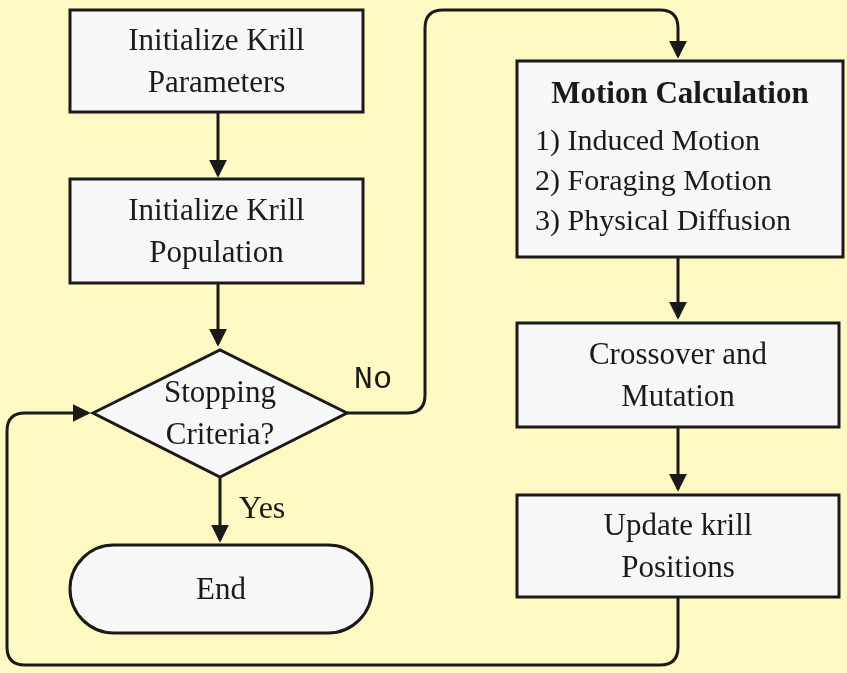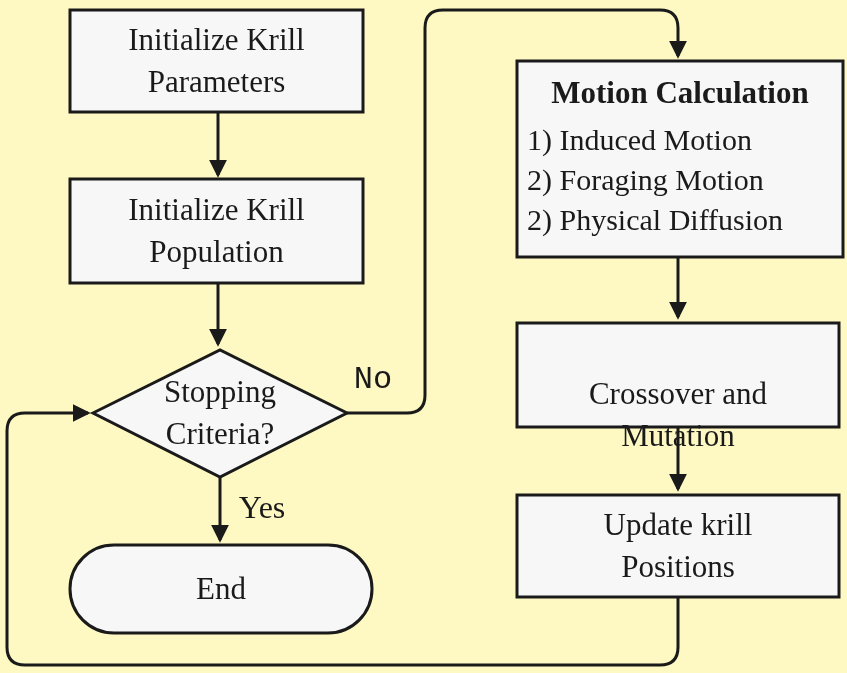--- a/index.html
+++ b/index.html
@@ -57,21 +57,21 @@
     padding-top: 10px;
     z-index: 2;
   }
   .motion-title {
     font-size: 31px;
     font-weight: bold;
     text-align: center;
     line-height: 44px;
   }
   .motion-items {
-    padding-left: 10px;
+    padding-left: 18px;
     margin-top: 5px;
     font-family: Liberation Serif, serif;
   }
   .motion-item {
     font-size: 30px;
     line-height: 40px;
     white-space: nowrap;
   }
 </style>
 </head>
@@ -112,25 +112,25 @@
   <div class="label" style="left:70px; top:545px; width:302px; height:88px;">End</div>
 
   <div class="label" style="left:120px; top:368px; width:200px; height:90px;">Stopping
 Criteria?</div>
 
   <div class="motion-content">
     <div class="motion-title">Motion Calculation</div>
     <div class="motion-items">
       <div class="motion-item">1) Induced Motion</div>
       <div class="motion-item">2) Foraging Motion</div>
-      <div class="motion-item">2) Physical Diffusion</div>
+      <div class="motion-item">3) Physical Diffusion</div>
     </div>
   </div>
 
-  <div class="label" style="left:517px; top:323px; width:322px; height:104px;margin-top:40px;">Crossover and
+  <div class="label" style="left:517px; top:323px; width:322px; height:104px;">Crossover and
 Mutation</div>
 
   <div class="label" style="left:517px; top:495px; width:322px; height:102px;">Update krill
 Positions</div>
 
   <div class="edge-label" style="left:345px; top:363px; width:56px;font-family:Liberation Mono, monospace;">No</div>
 
   <div class="edge-label" style="left:232px; top:490px; width:60px;">Yes</div>
 
 </div>

